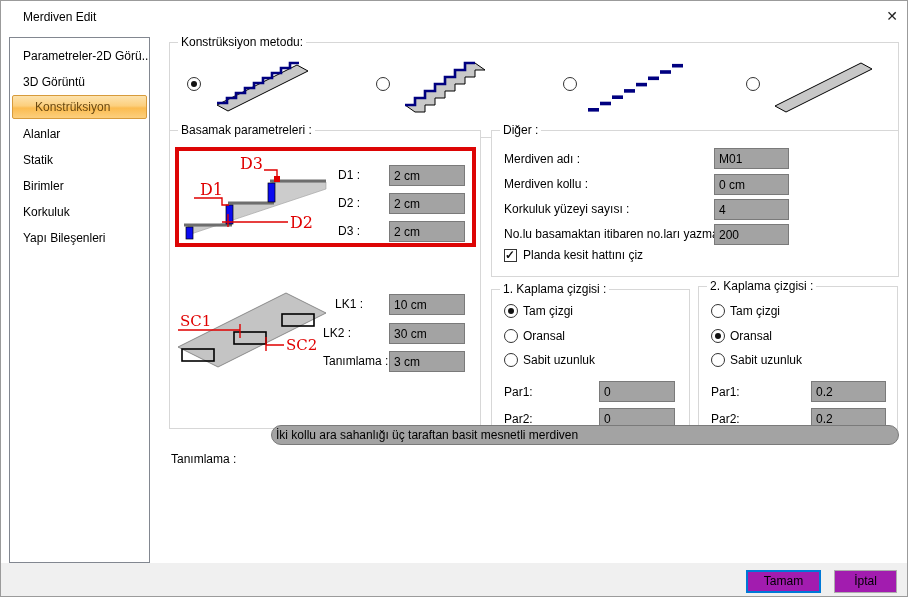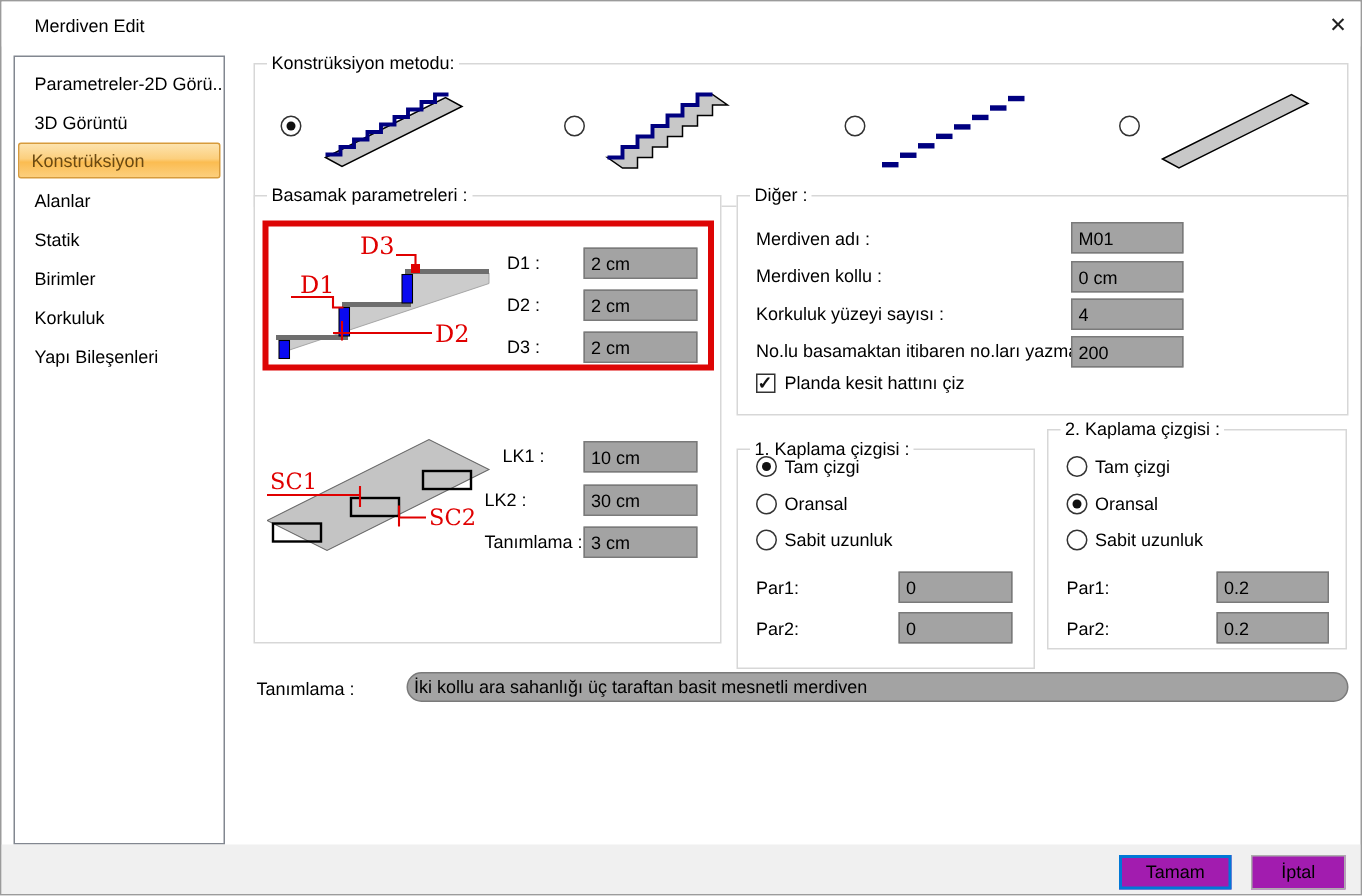--- a/index.html
+++ b/index.html
@@ -12,21 +12,21 @@
   .abs{position:absolute;}
   .titlebar{position:absolute;left:0;top:0;width:100%;height:30px;background:#fff;}
   .title-text{position:absolute;left:22px;top:9px;font-size:12px;}
   .close-x{position:absolute;left:882px;top:6px;width:18px;height:18px;
     font-size:14px;line-height:18px;text-align:center;cursor:default;color:#222;}
   .sidebar{position:absolute;left:8px;top:36px;width:141px;height:526px;
     border:1px solid #828790;background:#fff;padding-top:5px;}
   .side-item{height:26px;line-height:26px;padding-left:13px;white-space:nowrap;
     overflow:hidden;cursor:default;}
   .side-item.selected{
-    margin:0 2px;padding-left:8px;height:24px;line-height:22px;
+    margin:0 2px;padding-left:22px;height:24px;line-height:22px;
     border:1px solid #d79b3c;border-radius:2px;
     background:linear-gradient(#fde3ae,#fccf7d 45%,#fbbc51 55%,#fccf7d);
     color:#6b4a12;margin-bottom:2px;}
   .grp{position:absolute;border:1px solid #d7d7d7;background:#fff;}
   .legend{position:absolute;top:-8px;left:8px;background:#fff;padding:0 3px;
     white-space:nowrap;}
   .lbl{position:absolute;white-space:nowrap;}
   .tinput{position:absolute;background:#a3a3a3;border:1px solid #7a7a7a;
     font-family:"Liberation Sans",sans-serif;font-size:12px;padding:1px 4px;
     margin:0;outline:none;}
@@ -167,21 +167,21 @@
   <input class="tinput" style="left: 713px; top: 147px; width: 75px; height: 21px;" value="M01">
   <div class="lbl" style="left:503px;top:176px;">Merdiven kollu :</div>
   <input class="tinput" style="left: 713px; top: 173px; width: 75px; height: 21px;" value="0 cm">
   <div class="lbl" style="left:503px;top:201px;">Korkuluk yüzeyi sayısı :</div>
   <input class="tinput" style="left: 713px; top: 198px; width: 75px; height: 21px;" value="4">
   <div class="lbl" style="left:503px;top:226px;">No.lu basamaktan itibaren no.ları yazma :</div>
   <input class="tinput" style="left: 713px; top: 223px; width: 75px; height: 21px;" value="200">
   <span class="checkbox checked" style="left:503px;top:248px;"></span>
   <div class="lbl" style="left:522px;top:247px;">Planda kesit hattını çiz</div>
 
-  <div class="grp" style="left:490px;top:298px;width:199px;height:147px;">
+  <div class="grp" style="left:490px;top:288px;width:199px;height:147px;">
     <span class="legend">1. Kaplama çizgisi :</span>
   </div>
   <span class="radio checked" style="left:503px;top:303px;"></span>
   <div class="lbl" style="left:522px;top:303px;">Tam çizgi</div>
   <span class="radio" style="left:503px;top:328px;"></span>
   <div class="lbl" style="left:522px;top:328px;">Oransal</div>
   <span class="radio" style="left:503px;top:352px;"></span>
   <div class="lbl" style="left:522px;top:352px;">Sabit uzunluk</div>
   <div class="lbl" style="left:503px;top:384px;">Par1:</div>
   <input class="tinput" style="left: 598px; top: 380px; width: 76px; height: 21px;" value="0">
@@ -196,19 +196,19 @@
   <span class="radio checked" style="left:710px;top:328px;"></span>
   <div class="lbl" style="left:729px;top:328px;">Oransal</div>
   <span class="radio" style="left:710px;top:352px;"></span>
   <div class="lbl" style="left:729px;top:352px;">Sabit uzunluk</div>
   <div class="lbl" style="left:710px;top:384px;">Par1:</div>
   <input class="tinput" style="left: 810px; top: 380px; width: 75px; height: 21px;" value="0.2">
   <div class="lbl" style="left:710px;top:411px;">Par2:</div>
   <input class="tinput" style="left: 810px; top: 407px; width: 75px; height: 21px;" value="0.2">
 
   <div class="lbl" style="left:170px;top:451px;">Tanımlama :</div>
-  <input class="tinput" style="left: 270px; top: 447px; width: 628px; height: 20px; border-radius: 10px;" value="İki kollu ara sahanlığı üç taraftan basit mesnetli merdiven">
+  <input class="tinput" style="left: 270px; top: 424px; width: 628px; height: 20px; border-radius: 10px;" value="İki kollu ara sahanlığı üç taraftan basit mesnetli merdiven">
 
   <div class="footer"></div>
   <div class="btn default" style="left:745px;top:569px;width:75px;">Tamam</div>
   <div class="btn" style="left:833px;top:569px;width:63px;">İptal</div>
 
 </div>
 
 </body></html>

